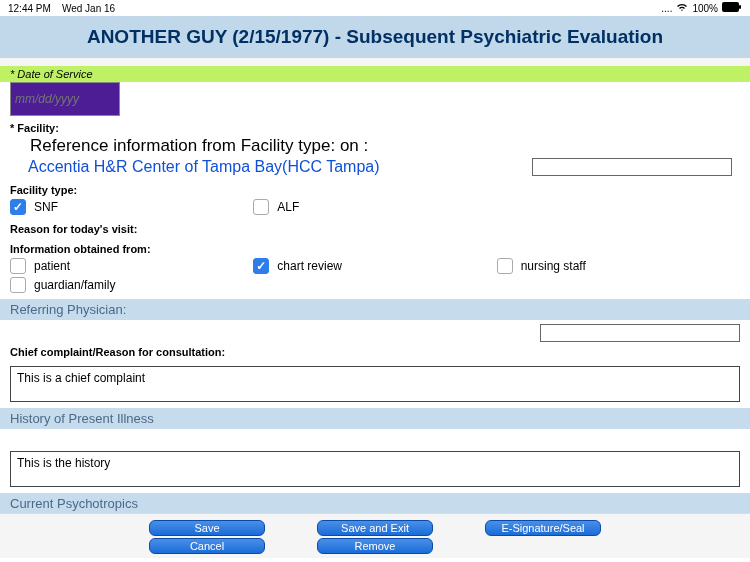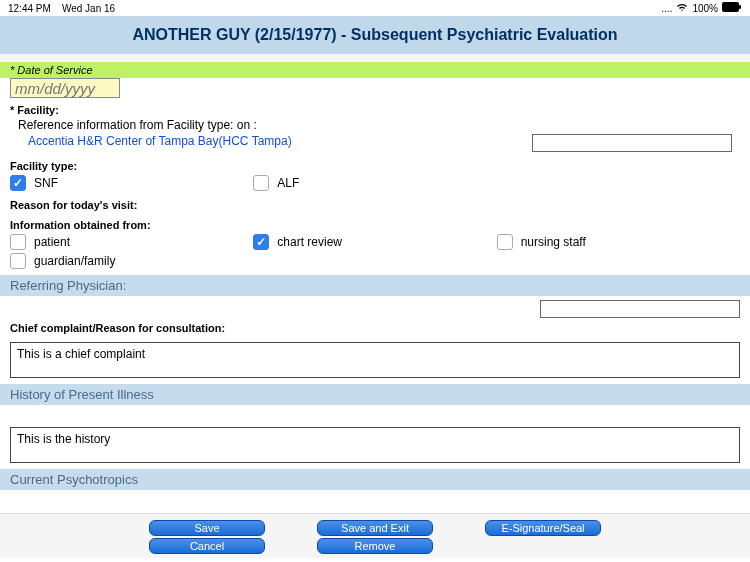--- a/index.html
+++ b/index.html
@@ -20,44 +20,44 @@
   font-size: 10px;
   height: 16px;
 }
 .status-left { font-weight: 500; }
 .status-right { display: flex; gap: 4px; align-items: center; }
 .header-band {
   background: #c0d8ea;
   text-align: center;
   padding: 10px 0;
   font-weight: bold;
-  font-size: 16px;
+  font-size: 19px;
   color: #003064;
 }
 .spacer-band { background: #f5f5f5; height: 8px; }
 .yellow-strip {
   background: #bef264;
   padding: 2px 10px;
   font-size: 11px;
   font-style: italic;
 }
 .form-body { padding: 0 10px; }
 .date-input {
   width: 110px;
-  height: 20px;
+  height: 34px;
   border: 1px solid #888;
-  background: #fef9c3;
+  background: #4c1d95;
   color: #888;
   padding: 0 4px;
-  font-size: 15px;
+  font-size: 12px;
   font-style: italic;
 }
 .label-bold { font-weight: bold; font-size: 11px; margin-top: 6px; }
-.facility-ref { padding: 2px 0 2px 8px; font-size: 12px; }
-.facility-link { color: #1050d8; padding-left: 18px; font-size: 12px; }
+.facility-ref { padding: 2px 0 2px 8px; font-size: 17px; margin-left: 12px; }
+.facility-link { color: #1050d8; padding-left: 18px; font-size: 16px; }
 .inline-input {
   float: right;
   width: 200px;
   height: 18px;
   border: 1px solid #666;
   margin-right: 8px;
 }
 .row-block { margin-top: 8px; }
 .cols { display: flex; margin-top: 3px; }
 .col { flex: 1; display: flex; align-items: center; gap: 8px; }

